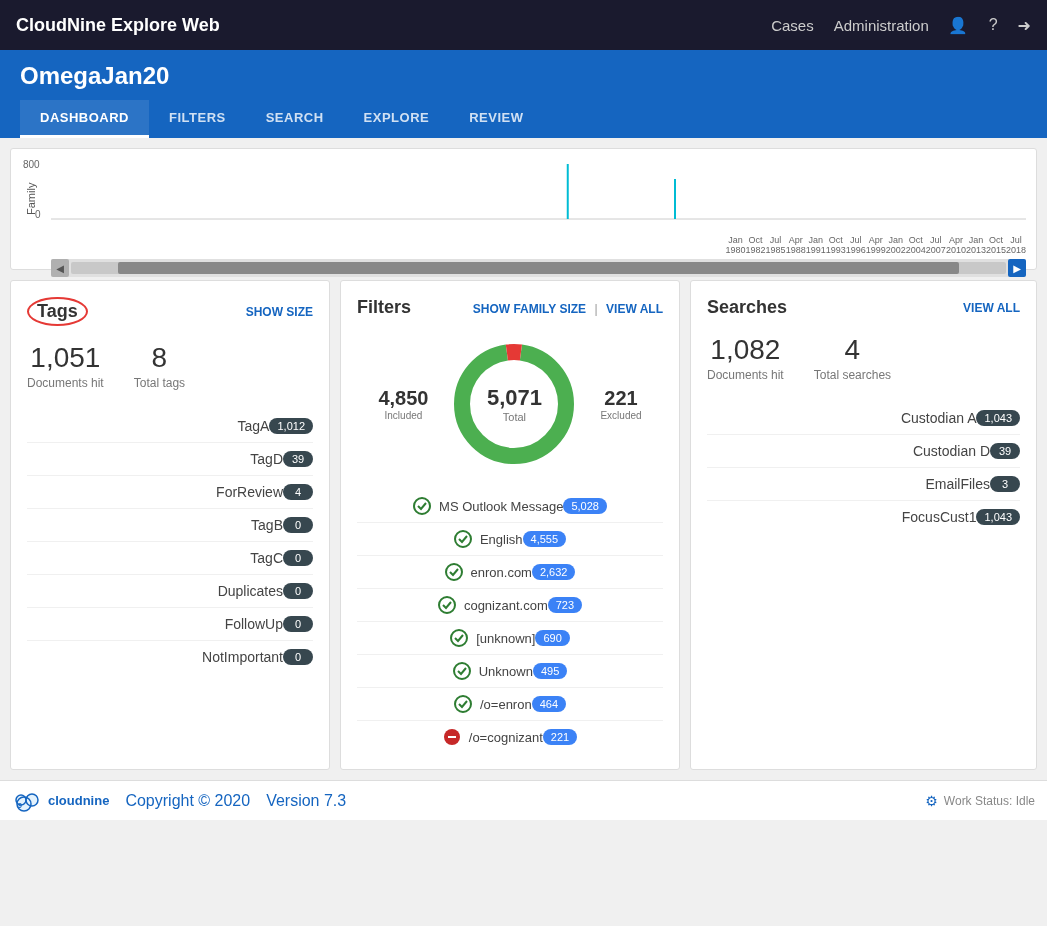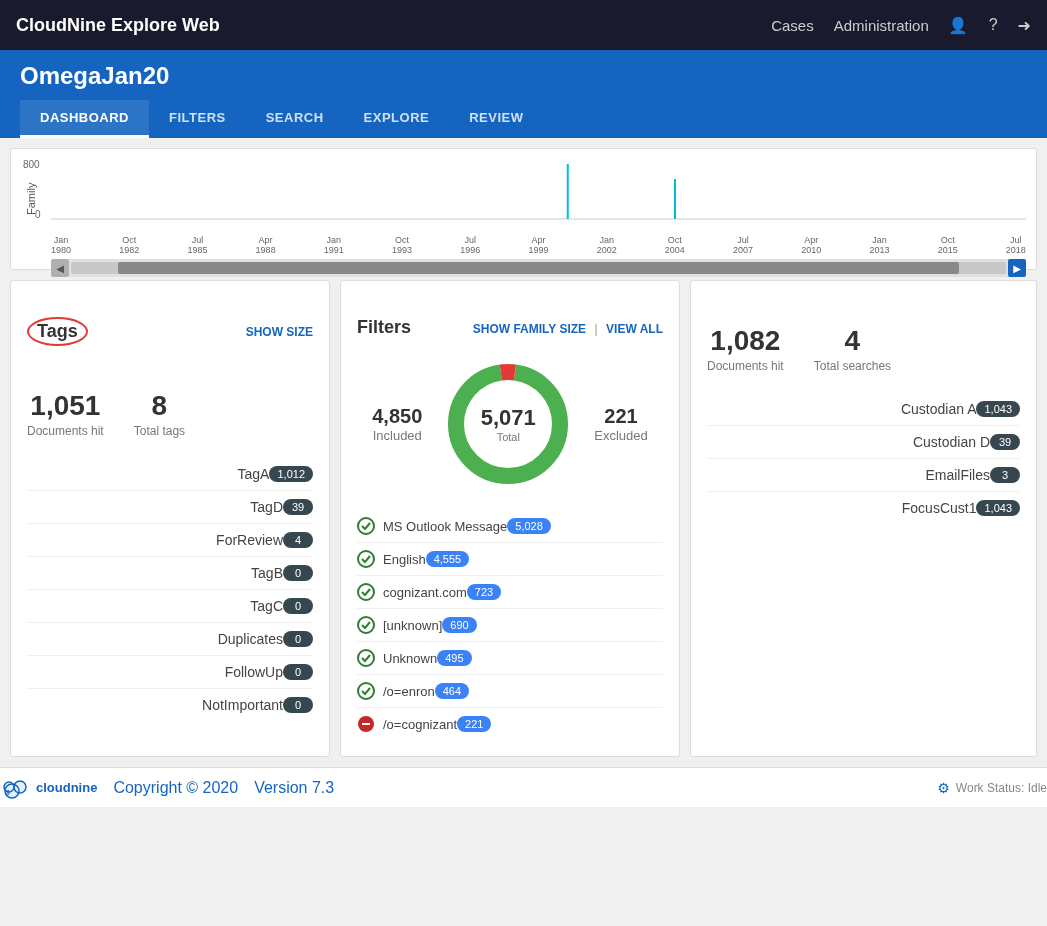--- a/index.html
+++ b/index.html
@@ -86,21 +86,20 @@
     }
     .tags-card { flex: 0 0 320px; }
     .filters-card { flex: 0 0 340px; }
     .searches-card { flex: 1; }
 
     .card-header {
       display: flex;
       align-items: center;
       justify-content: space-between;
       margin-bottom: 16px;
-      margin-top: 20px;
     }
     .card-title {
       font-size: 18px;
       font-weight: bold;
       color: #333;
     }
     .card-title-circled {
       font-size: 18px;
       font-weight: bold;
       color: #333;
@@ -118,21 +117,21 @@
     }
     .pipe-sep { color: #999; margin: 0 4px; font-size: 12px; }
 
     
     .stats-row {
       display: flex;
       gap: 30px;
       margin-bottom: 20px;
     }
     .stat-item { text-align: center; }
-    .stat-number { font-size: 28px; font-weight: bold; color: #333; margin-top: 28px; }
+    .stat-number { font-size: 28px; font-weight: normal; color: #333; }
     .stat-label { font-size: 12px; color: #777; margin-top: 2px; }
 
     
     .list-item {
       display: flex;
       align-items: center;
       justify-content: flex-end;
       padding: 8px 0;
       border-bottom: 1px solid #f0f0f0;
       font-size: 14px;
@@ -157,40 +156,40 @@
     .donut-center {
       position: absolute;
       top: 50%;
       left: 50%;
       transform: translate(-50%, -50%);
       text-align: center;
     }
     .donut-center-number { font-size: 22px; font-weight: bold; color: #333; }
     .donut-center-label { font-size: 11px; color: #777; }
     .donut-side-number { font-size: 20px; font-weight: bold; color: #333; }
-    .donut-side-label { font-size: 13px; color: #777; }
+    .donut-side-label { font-size: 10px; color: #777; }
 
     
     .filter-item {
       display: flex;
       align-items: center;
-      justify-content: flex-start;
+      justify-content: center;
       padding: 7px 0;
       border-bottom: 1px solid #f0f0f0;
       font-size: 13px;
       color: #444;
     }
     .filter-item:last-child { border-bottom: none; }
     .filter-item-left { display: flex; align-items: center; gap: 8px; }
 
     
     .footer {
       background: white;
       border-top: 1px solid #ddd;
-      padding: 8px 0;
+      padding: 8px 12px;
       display: flex;
       align-items: center;
       justify-content: space-between;
       height: 40px;
     }
     .footer-left { display: flex; align-items: center; gap: 16px; }
     .footer-logo { display: flex; align-items: center; gap: 6px; }
     .logo-icon {
       width: 30px;
       height: 30px;
@@ -234,21 +233,21 @@
       <div style="position:absolute; left:-28px; top:0; font-size:10px; color:#666;">800</div>
       <div style="position:absolute; left:-16px; top:50px; font-size:10px; color:#666;">0</div>
       <svg width="100%" height="70">
         <line x1="0" y1="60" x2="100%" y2="60" stroke="#ccc" stroke-width="1"></line>
 
         <line x1="53%" y1="60" x2="53%" y2="5" stroke="#00bcd4" stroke-width="2"></line>
 
         <line x1="64%" y1="60" x2="64%" y2="20" stroke="#00bcd4" stroke-width="2"></line>
       </svg>
     </div>
-    <div style="margin-left:30px; display:flex; justify-content:space-between; margin-top:2px;">
+    <div style="margin-left:30px; display:flex; justify-content:flex-end; margin-top:2px;">
       <div style="text-align:center; font-size:9px; color:#666;">Jan<br>1980</div>
       <div style="text-align:center; font-size:9px; color:#666;">Oct<br>1982</div>
       <div style="text-align:center; font-size:9px; color:#666;">Jul<br>1985</div>
       <div style="text-align:center; font-size:9px; color:#666;">Apr<br>1988</div>
       <div style="text-align:center; font-size:9px; color:#666;">Jan<br>1991</div>
       <div style="text-align:center; font-size:9px; color:#666;">Oct<br>1993</div>
       <div style="text-align:center; font-size:9px; color:#666;">Jul<br>1996</div>
       <div style="text-align:center; font-size:9px; color:#666;">Apr<br>1999</div>
       <div style="text-align:center; font-size:9px; color:#666;">Jan<br>2002</div>
       <div style="text-align:center; font-size:9px; color:#666;">Oct<br>2004</div>
@@ -375,20 +374,30 @@
             <span>English</span>
           </div>
           <span class="badge">4,555</span>
         </div>
         <div class="filter-item">
           <div class="filter-item-left">
             <svg width="18" height="18" viewBox="0 0 18 18">
               <circle cx="9" cy="9" r="8" fill="none" stroke="#2e7d32" stroke-width="2"></circle>
               <polyline points="5,9 8,12 13,6" fill="none" stroke="#2e7d32" stroke-width="2"></polyline>
             </svg>
+            <span>enron.com</span>
+          </div>
+          <span class="badge">2,632</span>
+        </div>
+        <div class="filter-item">
+          <div class="filter-item-left">
+            <svg width="18" height="18" viewBox="0 0 18 18">
+              <circle cx="9" cy="9" r="8" fill="none" stroke="#2e7d32" stroke-width="2"></circle>
+              <polyline points="5,9 8,12 13,6" fill="none" stroke="#2e7d32" stroke-width="2"></polyline>
+            </svg>
             <span>cognizant.com</span>
           </div>
           <span class="badge">723</span>
         </div>
         <div class="filter-item">
           <div class="filter-item-left">
             <svg width="18" height="18" viewBox="0 0 18 18">
               <circle cx="9" cy="9" r="8" fill="none" stroke="#2e7d32" stroke-width="2"></circle>
               <polyline points="5,9 8,12 13,6" fill="none" stroke="#2e7d32" stroke-width="2"></polyline>
             </svg>
@@ -423,20 +432,24 @@
               <line x1="5" y1="9" x2="13" y2="9" stroke="white" stroke-width="2"></line>
             </svg>
             <span>/o=cognizant</span>
           </div>
           <span class="badge">221</span>
         </div>
       </div>
   </div>
 
   <div class="card searches-card">
+    <div class="card-header">
+      <span class="card-title">Searches</span>
+      <a class="card-link">VIEW ALL</a>
+    </div>
     <div class="stats-row">
       <div class="stat-item">
         <div class="stat-number">1,082</div>
         <div class="stat-label">Documents hit</div>
       </div>
       <div class="stat-item">
         <div class="stat-number">4</div>
         <div class="stat-label">Total searches</div>
       </div>
     </div>

